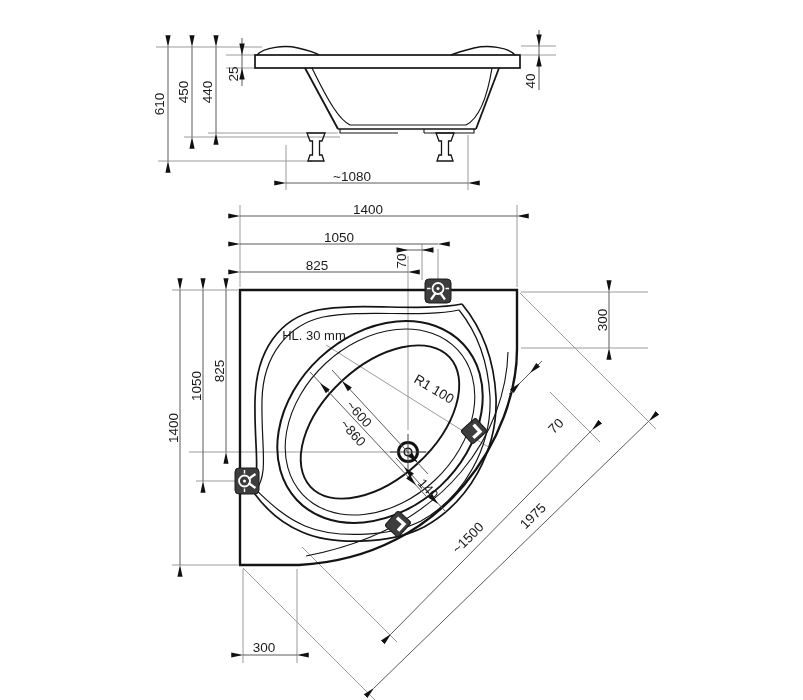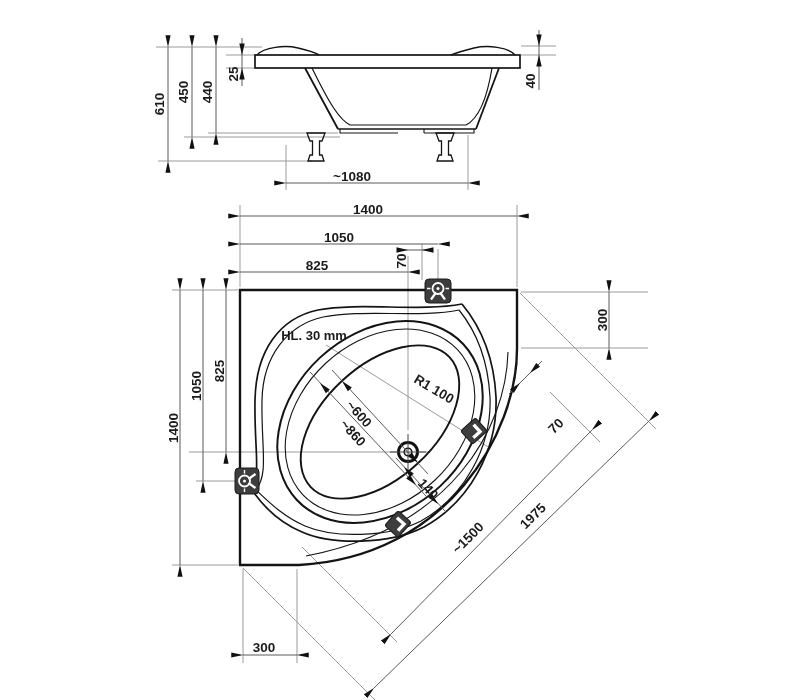--- a/index.html
+++ b/index.html
@@ -1,16 +1,16 @@
 <!DOCTYPE html>
 <html><head>
 <meta charset="utf-8">
 <style>
   html,body{margin:0;padding:0;background:#ffffff;}
-  .canvas{position:relative;width:803px;height:700px;background:#fff;overflow:hidden;font-weight:bold;}
+  .canvas{position:relative;width:803px;height:700px;background:#fff;overflow:hidden;}
   svg{display:block;}
   .w{stroke:#9b9b9b;stroke-width:1;fill:none;}
   .d{stroke:#5a5a5a;stroke-width:1;fill:none;}
   .o{stroke:#141414;fill:none;}
   .arr{fill:#111;stroke:none;}
   text.dim{font-family:"Liberation Sans","DejaVu Sans",sans-serif;font-size:13.5px;fill:#1b1b1b;
            text-anchor:middle;dominant-baseline:central;}
   text.note{font-family:"Liberation Sans","DejaVu Sans",sans-serif;font-size:13px;fill:#1b1b1b;
            text-anchor:middle;dominant-baseline:central;}
 </style>

